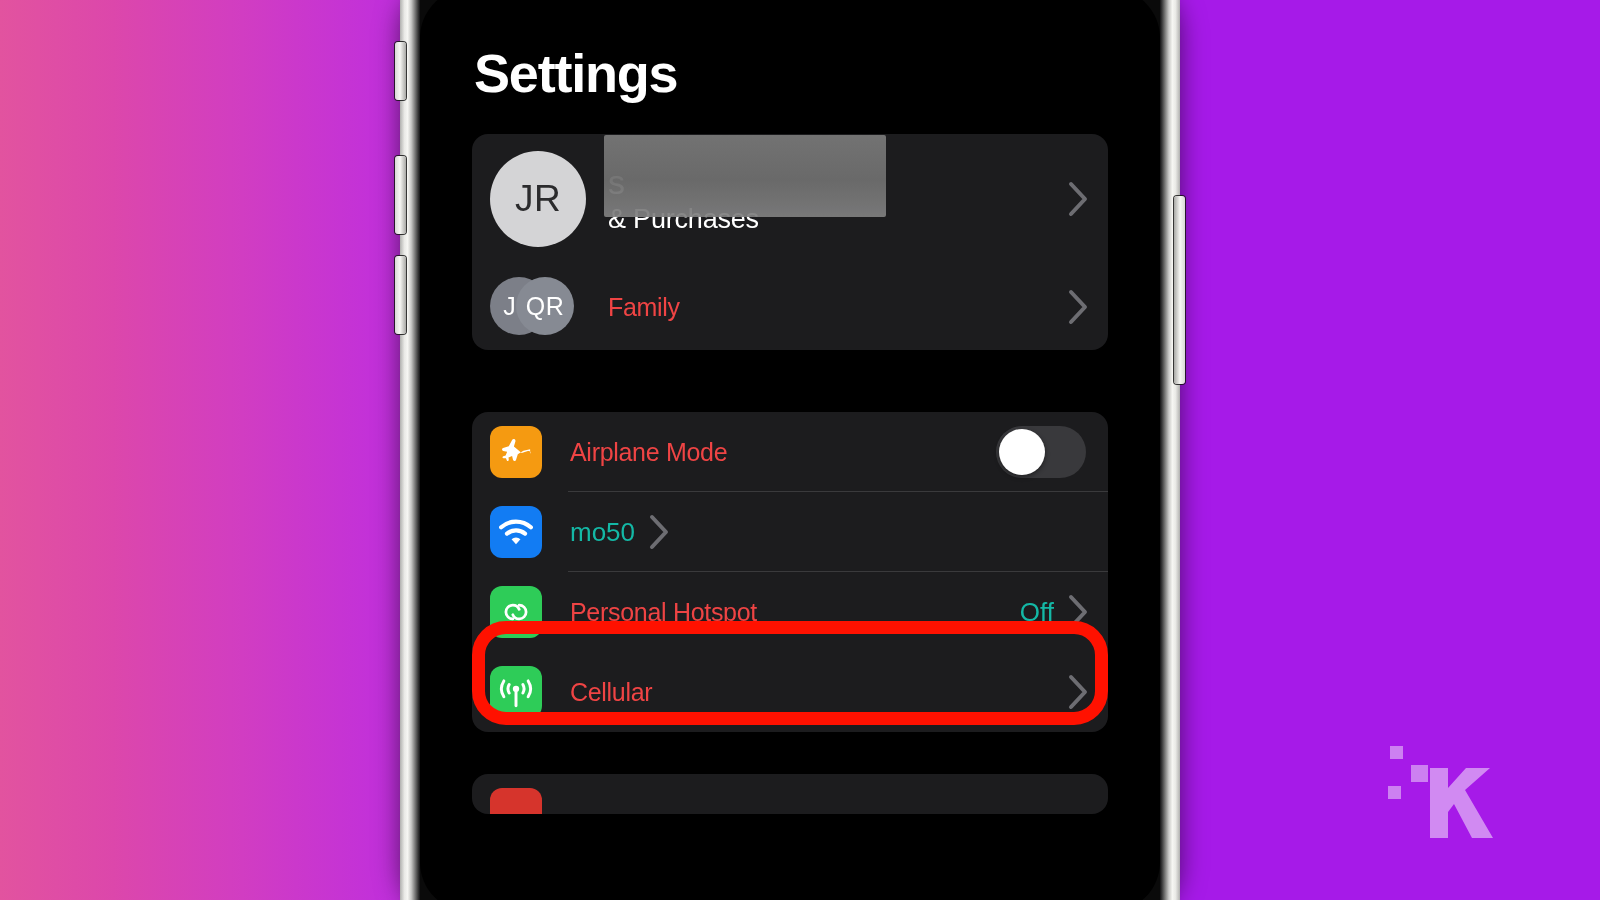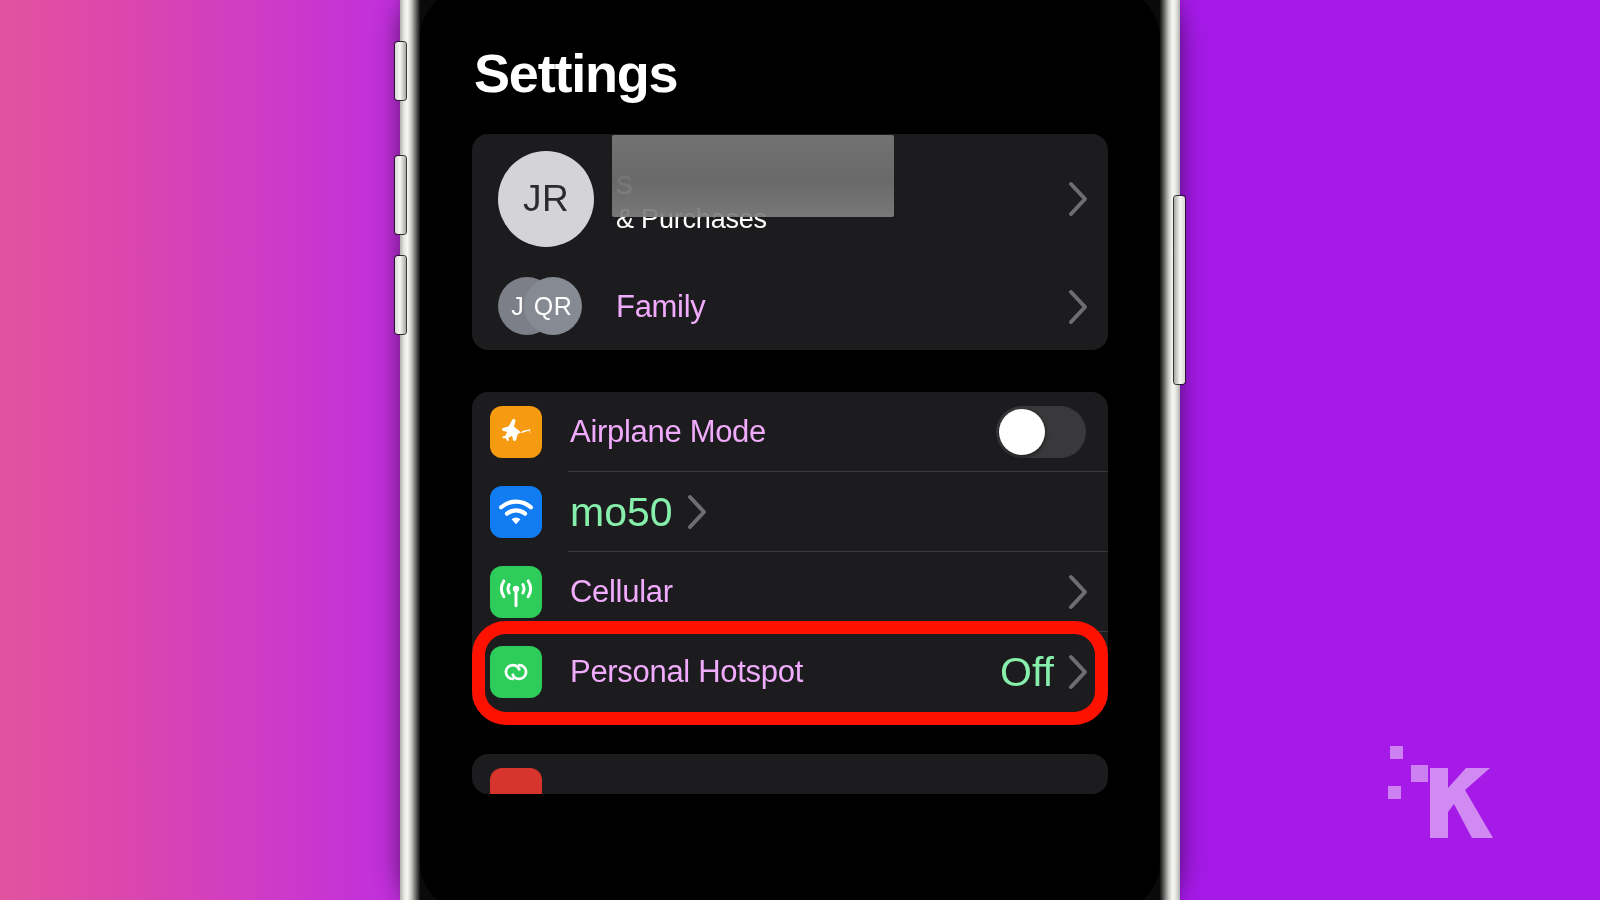--- a/index.html
+++ b/index.html
@@ -93,21 +93,21 @@
     margin-top: 54px;
     margin-bottom: 30px;
     margin-left: 2px;
   }
 
   .card {
     background: #1c1c1e;
     border-radius: 16px;
     overflow: hidden;
   }
-  .card + .card { margin-top: 42px; }
+  .card + .card { margin-top: 62px; }
 
   .row {
     position: relative;
     display: flex;
     align-items: center;
     min-height: 80px;
     padding: 0 18px 0 18px;
   }
   .row .sep {
     position: absolute;
@@ -121,49 +121,48 @@
   .app-icon {
     width: 52px; height: 52px;
     border-radius: 12px;
     flex: 0 0 52px;
     display: flex; align-items: center; justify-content: center;
     margin-right: 28px;
   }
   .app-icon svg { display: block; }
 
   .row-label {
-    color: #f0abfc;
-    font-size: 31px;
+    color: #ef4444;
+    font-size: 25px;
     letter-spacing: -.3px;
     flex: 1 1 auto;
     white-space: nowrap;
   }
   .row-value {
-    color: #86efac;
-    font-size: 41px;
+    color: #14b8a6;
+    font-size: 26px;
     margin-right: 14px;
     white-space: nowrap;
   }
   .chev {
     color: #6d6d72;
     font-size: 30px;
     line-height: 1;
     flex: 0 0 auto;
     font-weight: 300;
   }
   .chev svg { display:block; }
 
   
   .appleid-row {
     display: flex;
     align-items: center;
     min-height: 130px;
     padding: 0 18px;
     position: relative;
-    margin-left: 8px;
   }
   .avatar {
     width: 96px; height: 96px;
     border-radius: 50%;
     background: #d4d4d6;
     color: #2b2b2d;
     font-size: 37px;
     display: flex; align-items: center; justify-content: center;
     flex: 0 0 96px;
     margin-right: 22px;
@@ -368,53 +367,53 @@
               <svg width="22" height="36" viewBox="0 0 22 36" fill="none">
                 <path d="M3 3 L17 18 L3 33" stroke="#6d6d72" stroke-width="4" stroke-linecap="round" stroke-linejoin="round"></path>
               </svg>
             </span>
             <div class="sep"></div>
           </div>
 
 
           <div class="row">
             <div class="app-icon" style="background:#2ecc58">
+              <svg width="34" height="34" viewBox="0 0 32 32" fill="none">
+                <path d="M19 9.5a6.5 6.5 0 0 1 0 13 6.5 6.5 0 0 1-6-4" stroke="#fff" stroke-width="2.6" stroke-linecap="round"></path>
+                <path d="M13 22.5a6.5 6.5 0 0 1 0-13 6.5 6.5 0 0 1 6 4" stroke="#fff" stroke-width="2.6" stroke-linecap="round"></path>
+              </svg>
+            </div>
+            <div class="row-label">Personal Hotspot</div>
+            <div class="row-value">Off</div>
+            <span class="chev">
+              <svg width="22" height="36" viewBox="0 0 22 36" fill="none">
+                <path d="M3 3 L17 18 L3 33" stroke="#6d6d72" stroke-width="4" stroke-linecap="round" stroke-linejoin="round"></path>
+              </svg>
+            </span>
+
+          </div>
+
+          <div class="row">
+            <div class="app-icon" style="background:#2ecc58">
               <svg width="38" height="34" viewBox="0 0 36 32" fill="none">
                 <path d="M6.5 5.5a14 14 0 0 0 0 15" stroke="#fff" stroke-width="2.8" stroke-linecap="round"></path>
                 <path d="M11.5 9a8 8 0 0 0 0 8" stroke="#fff" stroke-width="2.8" stroke-linecap="round"></path>
                 <path d="M29.5 5.5a14 14 0 0 1 0 15" stroke="#fff" stroke-width="2.8" stroke-linecap="round"></path>
                 <path d="M24.5 9a8 8 0 0 1 0 8" stroke="#fff" stroke-width="2.8" stroke-linecap="round"></path>
                 <circle cx="18" cy="13" r="3" fill="#fff"></circle>
                 <path d="M18 14 L18 29" stroke="#fff" stroke-width="2.8" stroke-linecap="round"></path>
               </svg>
             </div>
             <div class="row-label">Cellular</div>
             <span class="chev">
               <svg width="22" height="36" viewBox="0 0 22 36" fill="none">
                 <path d="M3 3 L17 18 L3 33" stroke="#6d6d72" stroke-width="4" stroke-linecap="round" stroke-linejoin="round"></path>
               </svg>
             </span>
             <div class="sep"></div>
-          </div>
-
-          <div class="row">
-            <div class="app-icon" style="background:#2ecc58">
-              <svg width="34" height="34" viewBox="0 0 32 32" fill="none">
-                <path d="M19 9.5a6.5 6.5 0 0 1 0 13 6.5 6.5 0 0 1-6-4" stroke="#fff" stroke-width="2.6" stroke-linecap="round"></path>
-                <path d="M13 22.5a6.5 6.5 0 0 1 0-13 6.5 6.5 0 0 1 6 4" stroke="#fff" stroke-width="2.6" stroke-linecap="round"></path>
-              </svg>
-            </div>
-            <div class="row-label">Personal Hotspot</div>
-            <div class="row-value">Off</div>
-            <span class="chev">
-              <svg width="22" height="36" viewBox="0 0 22 36" fill="none">
-                <path d="M3 3 L17 18 L3 33" stroke="#6d6d72" stroke-width="4" stroke-linecap="round" stroke-linejoin="round"></path>
-              </svg>
-            </span>
-
           </div>
 
         </div>
 
         <div class="card-stub">
           <div class="stub-icon"></div>
         </div>
 
       </div>
 

